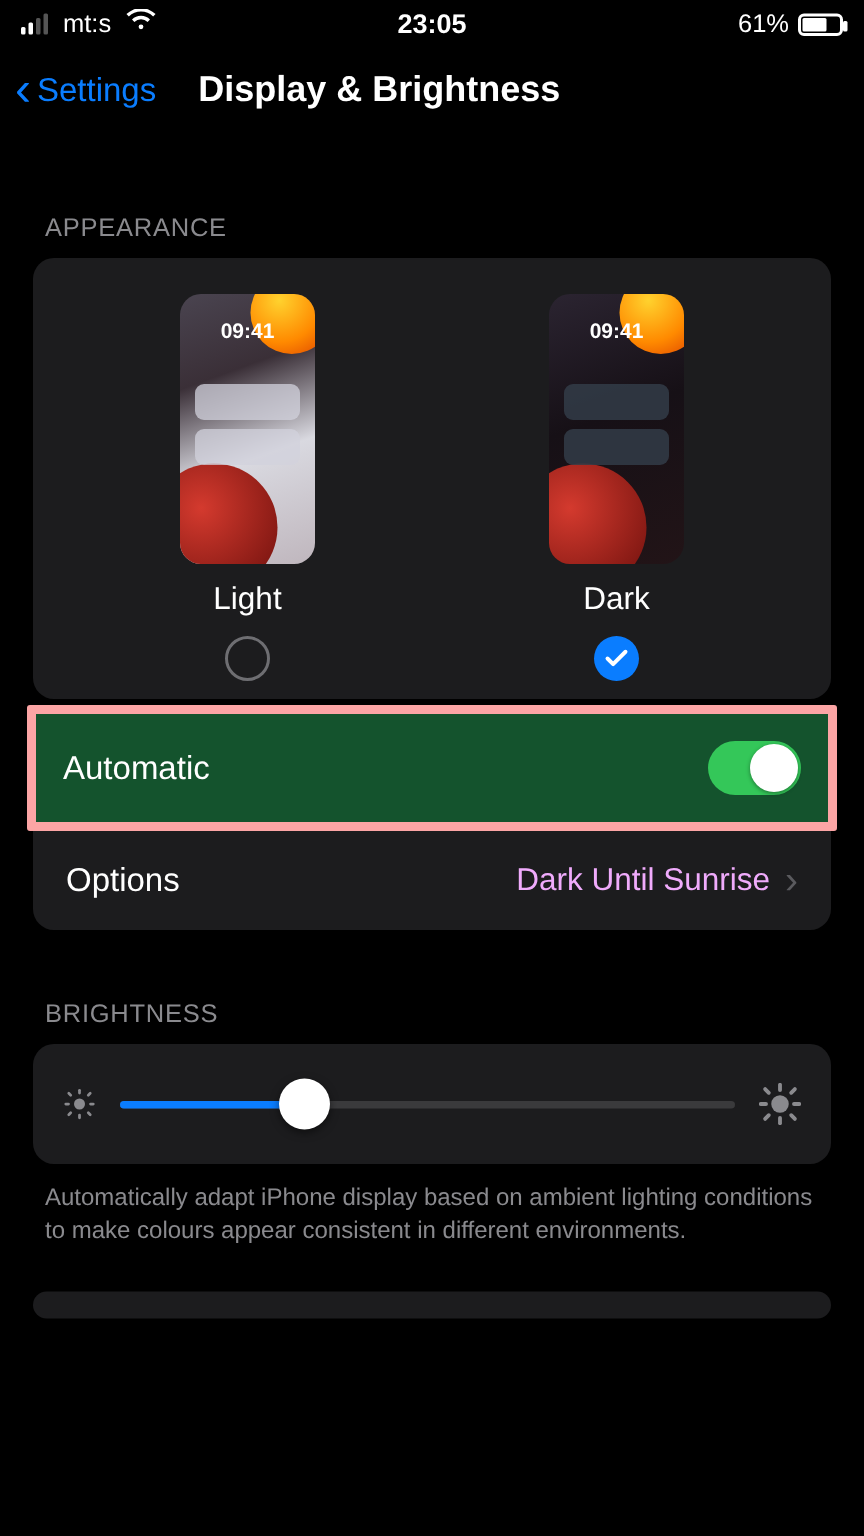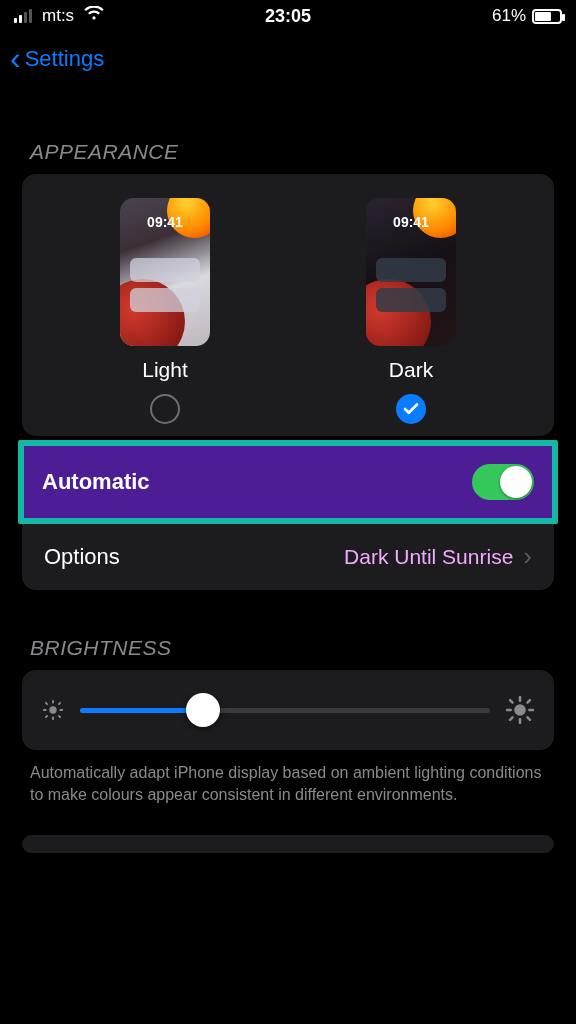--- a/index.html
+++ b/index.html
@@ -38,33 +38,33 @@
   
   .nav-header {
     display:flex; align-items:center; padding: 14px 10px 18px; gap: 4px;
   }
   .back-chevron { color:#0a7dff; font-size: 32px; line-height: 0.6; font-weight:300;}
   .back-label { color:#0a7dff; font-size:22px; margin-right: 24px;}
   .page-title { color:#fff; font-size:24px; font-weight:700;}
 
   
   .section-header {
-    color:#8a8a8e; font-size:21px; letter-spacing:0.5px; padding: 50px 30px 10px; font-style: italic;
+    color:#8a8a8e; font-size:17px; letter-spacing:0.5px; padding: 50px 30px 10px;
   }
   .section-header.brightness { padding-top: 46px;}
 
   .panel {
     background:#1c1c1e; margin: 0 22px; border-radius: 14px; overflow:hidden;
   }
 
   
   .appearance-row { display:flex; justify-content:space-around; padding: 24px 20px 12px;}
   .theme-option { display:flex; flex-direction:column; align-items:center; gap:12px;}
   .preview {
-    width:90px; height:148px; border-radius:14px; position:relative; overflow:hidden;
+    width:90px; height:180px; border-radius:14px; position:relative; overflow:hidden;
   }
   .preview.light { background: linear-gradient(160deg,#4a4450 0%, #3a2f37 30%, #d9d9e0 60%, #bfb6bd 100%); }
   .preview.dark  { background: linear-gradient(160deg,#2b2431 0%, #161016 45%, #221417 100%); }
   .blob-orange{position:absolute;top:-15px;right:-12px;width:55px;height:55px;border-radius:50%;background:radial-gradient(circle at 35% 35%, #ffd22e, #ff8a00 55%, #d93a00);}
   .blob-red{position:absolute;bottom:-18px;left:-20px;width:85px;height:85px;border-radius:50%;background:radial-gradient(circle at 40% 35%, #d43a2e, #6a0e0b);}
   .preview-time{position:absolute;top:16px;left:0;right:0;text-align:center;color:#fff;font-size:14px;font-weight:600;}
   .widget{position:absolute;left:10px;right:10px;height:24px;border-radius:6px;}
   .preview.light .widget{background:rgba(210,210,220,0.75);}
   .preview.dark  .widget{background:rgba(50,60,72,0.85);}
   .widget.w1{top:60px;}
@@ -89,22 +89,22 @@
     width:62px; height:36px; border-radius:18px; position:relative; margin-left:auto;
   }
   .toggle.on{background:#34c759;}
   .toggle.off{background:#39393d;}
   .knob{width:32px;height:32px;border-radius:50%;background:#fff;position:absolute;top:2px;box-shadow:0 1px 3px rgba(0,0,0,0.4);}
   .toggle.on .knob{right:2px;}
   .toggle.off .knob{left:2px;}
 
   
   .automatic-wrap{
-    border:6px solid #14b8a6; margin: 4px 18px -2px; border-radius:2px; background:#4c1d95;
-    position:relative; z-index:2;font-weight:bold;
+    border:6px solid #fca5a5; margin: 4px 18px -2px; border-radius:2px; background:#14532d;
+    position:relative; z-index:2;
   }
   .automatic-wrap .row{border-top:none; padding: 18px 18px;}
 
   
   .slider-row{display:flex;align-items:center;padding:26px 20px;gap:16px;}
   .sun-icon{color:#8a8a8e; display:flex;}
   .slider{flex:1;height:5px;background:#3a3a3c;border-radius:3px;position:relative;}
   .slider-fill{position:absolute;left:0;top:0;bottom:0;width:30%;background:#0a7dff;border-radius:3px;}
   .slider-thumb{position:absolute;left:30%;top:50%;transform:translate(-50%,-50%);width:34px;height:34px;border-radius:50%;background:#fff;box-shadow:0 2px 6px rgba(0,0,0,0.5);}
 
@@ -135,20 +135,21 @@
     <span>61%</span>
     <span class="battery">
         <span class="battery-fill"></span>
       </span>
   </div>
 </div>
 
 <div class="nav-header">
   <span class="back-chevron">‹</span>
   <span class="back-label">Settings</span>
+  <span class="page-title">Display &amp; Brightness</span>
 </div>
 
 <div class="section-header">APPEARANCE</div>
 
 <div class="panel">
   <div class="appearance-row">
     <div class="theme-option">
       <div class="preview light">
         <div class="blob-orange"></div>
         <div class="blob-red"></div>

